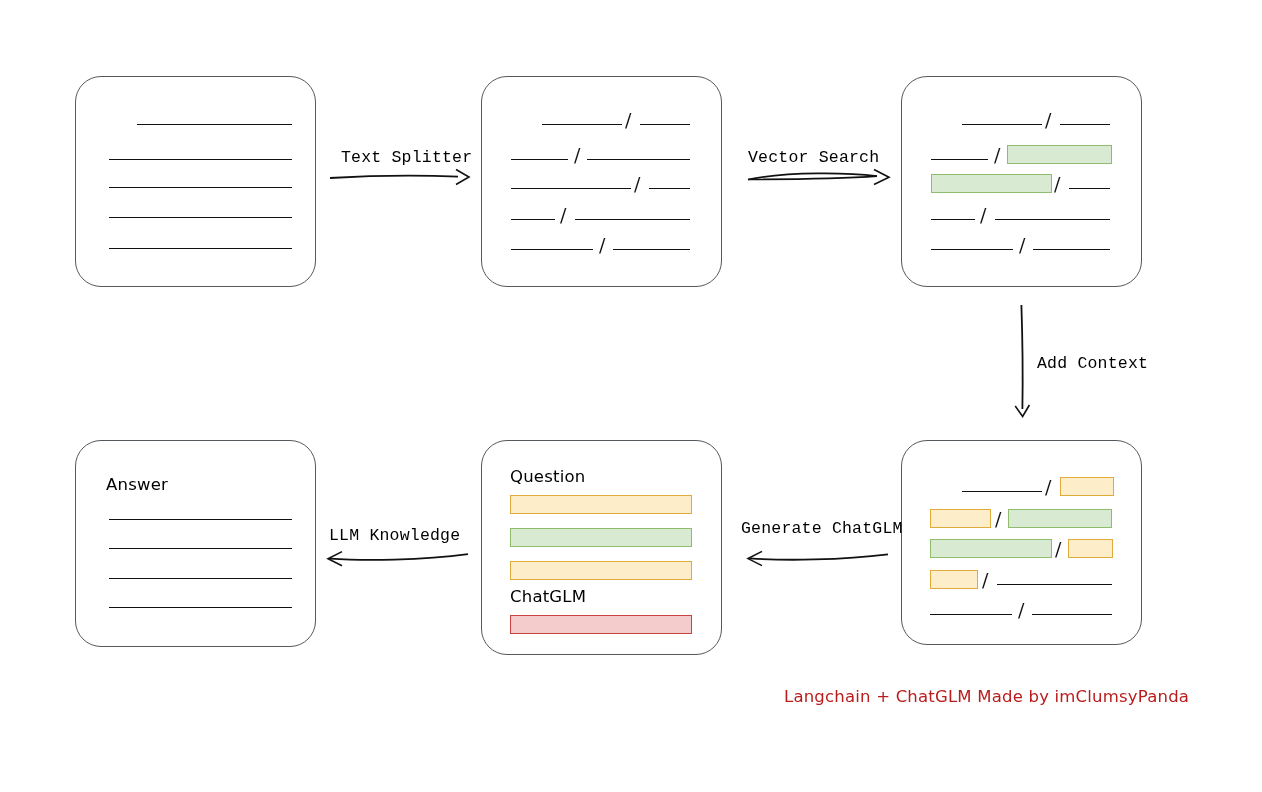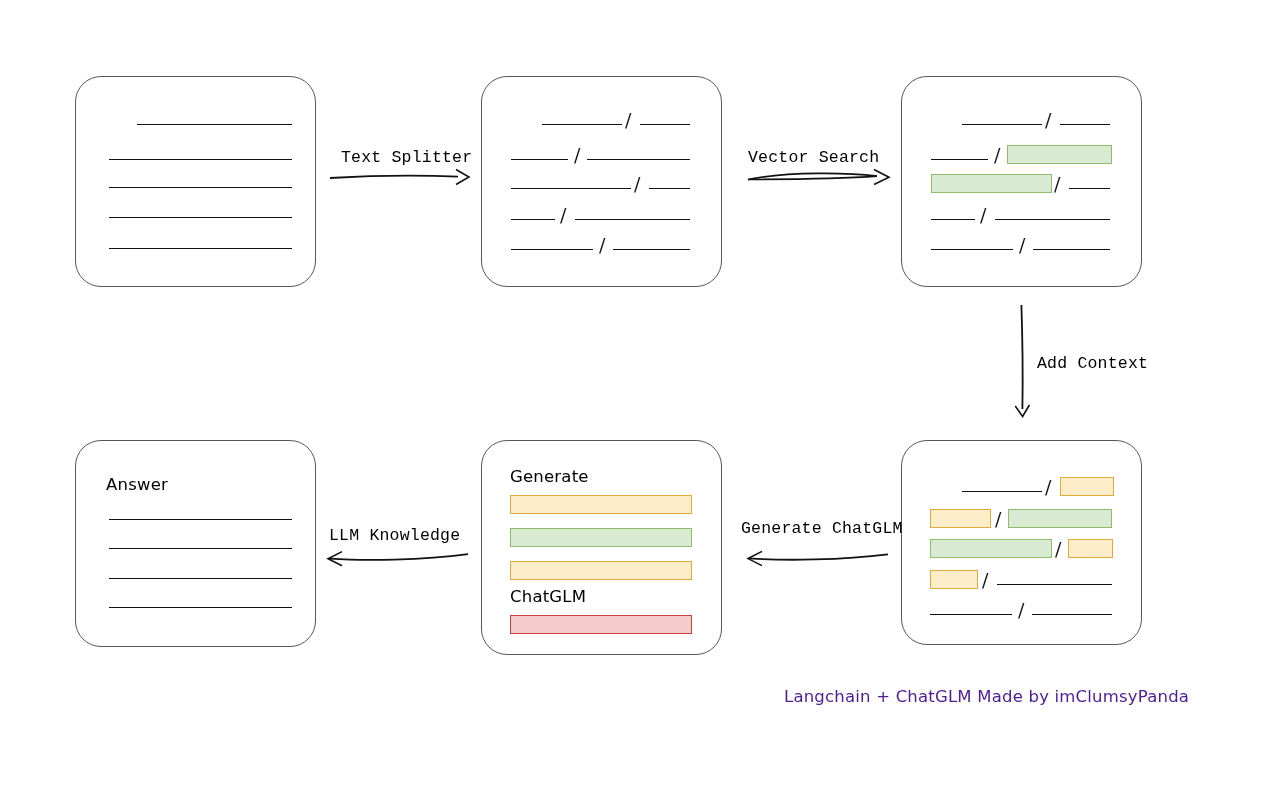--- a/index.html
+++ b/index.html
@@ -63,21 +63,21 @@
     font-family: Liberation Mono, monospace;
     font-size: 16.5px;
     color: #000000;
     white-space: nowrap;
     letter-spacing: 0.2px;
   }
   .footer {
     position: absolute;
     font-family: "DejaVu Sans", sans-serif;
     font-size: 16.5px;
-    color: #4c1d95;
+    color: #b91c1c;
     white-space: nowrap;
     letter-spacing: 0.2px;
   }
   .arrow-svg { position: absolute; overflow: visible; }
 </style>
 </head>
 <body>
 
 <div id="canvas">
 
@@ -177,21 +177,21 @@
     <div class="rule" style="left:130px; top:173px; width:80px;"></div>
   </div>
 
   <div class="edge-label" style="left:741px; top:519px;">Generate ChatGLM</div>
   <svg class="arrow-svg" style="left:738px; top:548px; width:150px; height:20px;" viewBox="0 0 150 20">
     <path d="M150,6.4 C104,12.2 46,12.8 12,10.4" stroke="#111" stroke-width="1.8" fill="none"></path>
     <path d="M24,3.4 L10,10.6 L24,17.6" stroke="#111" stroke-width="1.6" fill="none"></path>
   </svg>
 
   <div class="card" style="left:481px; top:440px; width:241px; height:215px;">
-    <div class="card-label" style="left:28px; top:26px;">Generate</div>
+    <div class="card-label" style="left:28px; top:26px;">Question</div>
     <div class="bar yellow" style="left:28px; top:54px; width:182px; height:19px;"></div>
     <div class="bar green" style="left:28px; top:87px; width:182px; height:19px;"></div>
     <div class="bar yellow" style="left:28px; top:120px; width:182px; height:19px;"></div>
     <div class="card-label" style="left:28px; top:146px;">ChatGLM</div>
     <div class="bar red" style="left:28px; top:174px; width:182px; height:19px;"></div>
   </div>
 
   <div class="edge-label" style="left:329px; top:526px;">LLM Knowledge</div>
   <svg class="arrow-svg" style="left:320px; top:548px; width:148px; height:20px;" viewBox="0 0 148 20">
     <path d="M148,6.2 C102,12.4 44,13.0 10,10.6" stroke="#111" stroke-width="1.8" fill="none"></path>

